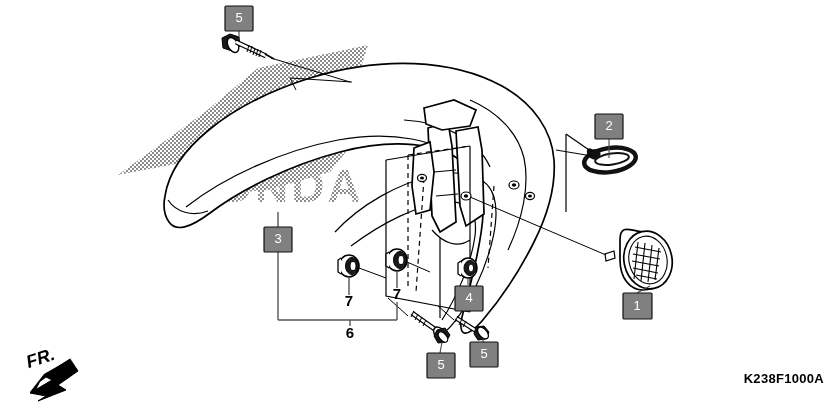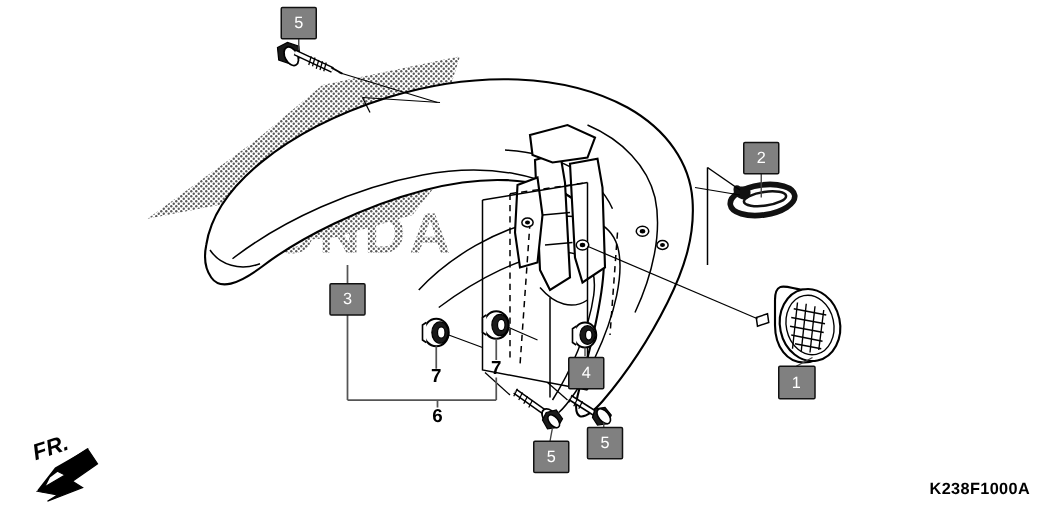--- a/index.html
+++ b/index.html
@@ -81,21 +81,21 @@
     stroke-width: 1;
   }
   .hardware-light {
     fill: #ffffff;
     stroke: #000000;
     stroke-width: 1.2;
   }
   .partnum {
     position: absolute;
     right: 12px;
-    bottom: 10px;
+    bottom: 22px;
     font-family: "Liberation Sans", sans-serif;
     font-size: 13px;
     font-weight: bold;
     color: #000000;
     letter-spacing: 0.3px;
     padding-left: 19px;
   }
   .fr-label {
     position: absolute;
     left: 30px;

